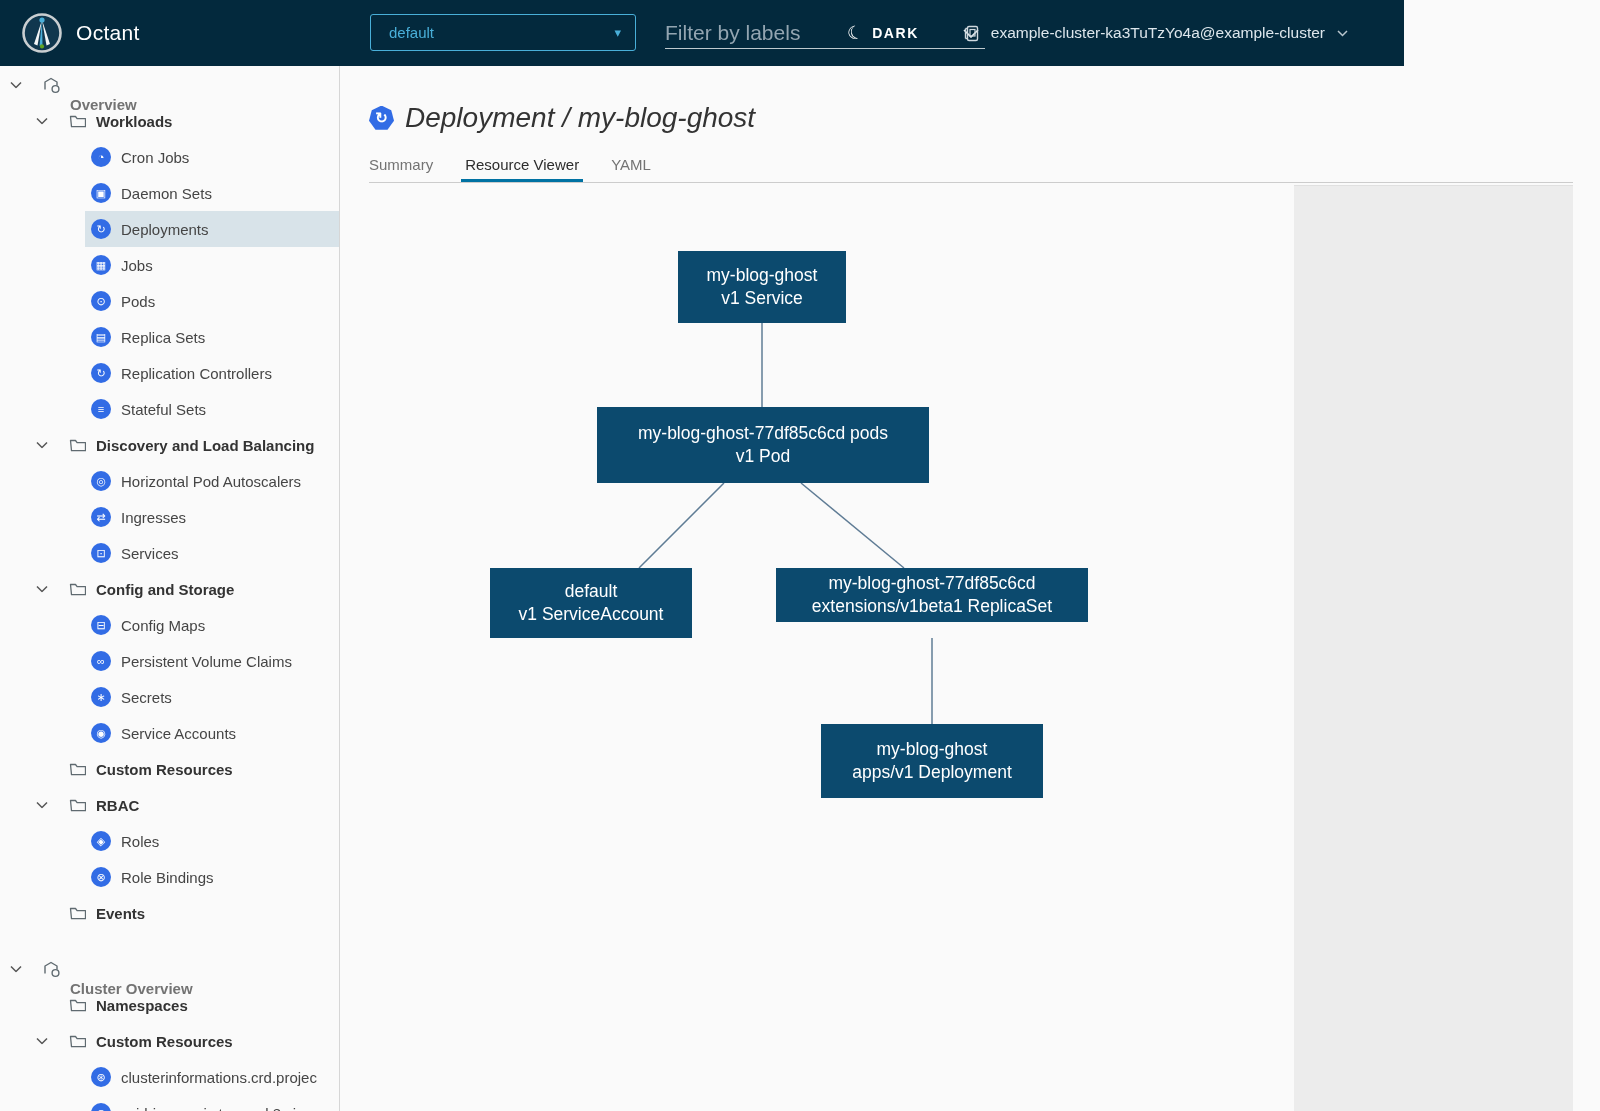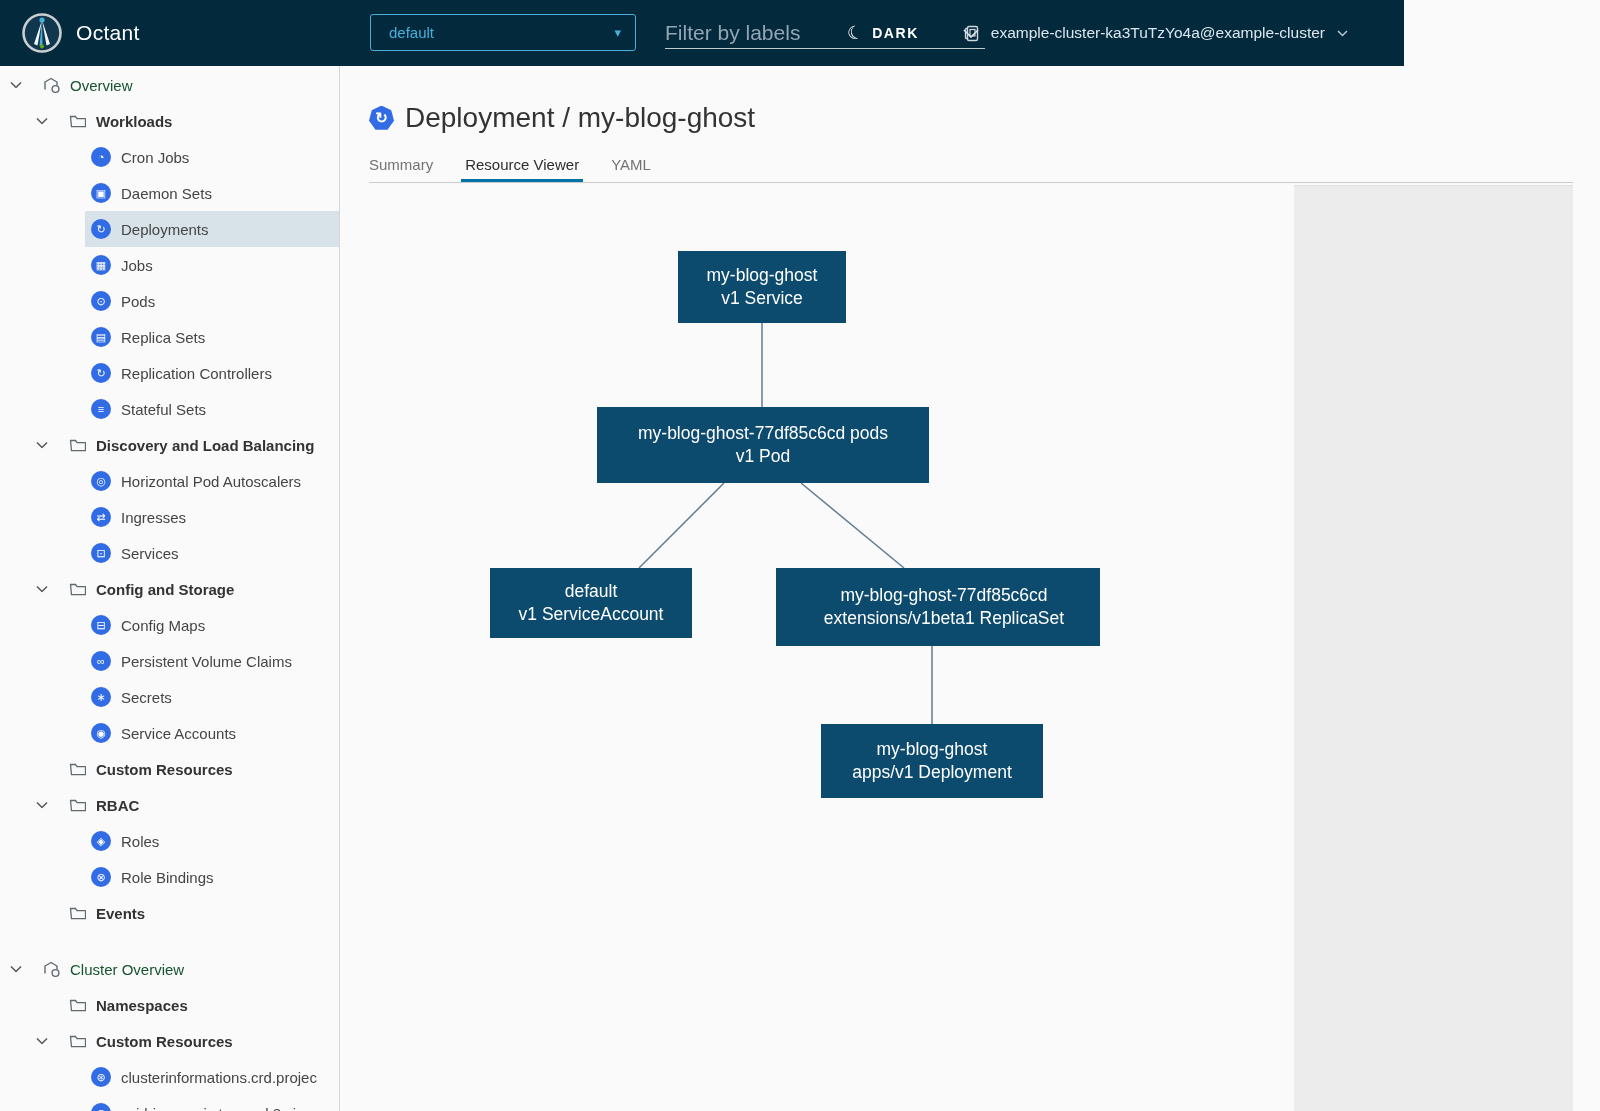--- a/index.html
+++ b/index.html
@@ -25,33 +25,33 @@
   .moon{font-size:18px;font-weight:normal;transform:rotate(-12deg);letter-spacing:0;}
   .cluster-select{position:absolute;right:56px;top:0;height:66px;display:flex;align-items:center;gap:10px;
     color:#dde6ec;font-size:15.5px;cursor:pointer;}
   
   .sidebar{position:absolute;top:66px;left:0;width:340px;bottom:0;background:#fafafa;
     border-right:1px solid #d6d6d6;box-sizing:border-box;overflow:hidden;padding-top:1px;}
   .srow{position:relative;height:36px;cursor:pointer;}
   .srow.selected{background:linear-gradient(to right,transparent 85px,#d8e3e9 85px);}
   .schev,.sicon{position:absolute;top:50%;transform:translateY(-50%);display:flex;align-items:center;}
   .slabel{position:absolute;top:50%;transform:translateY(-50%);white-space:nowrap;font-size:15px;color:#454545;}
-  .lv0 .schev{left:10px;}  .lv0 .sicon{left:42px;}  .lv0 .slabel{left:70px;font-weight:400;color:#14532d;}
+  .lv0 .schev{left:10px;}  .lv0 .sicon{left:42px;}  .lv0 .slabel{left:70px;font-weight:700;color:#737373;margin-top:19px;}
   .lv1 .schev{left:36px;}  .lv1 .sicon{left:69px;}  .lv1 .slabel{left:96px;font-weight:600;color:#333;}
   .lv2 .sicon{left:91px;}  .lv2 .slabel{left:121px;}
   .sicon.k8s{width:20px;height:20px;border-radius:50%;background:#326ce5;color:#fff;
     justify-content:center;font-size:11px;line-height:1;}
   .sspacer{height:20px;}
   
   .main{position:absolute;top:66px;left:341px;right:0;bottom:0;}
   .title-row{display:flex;align-items:center;gap:11px;margin:36px 0 0 28px;}
   .hepta{width:25px;height:25px;background:#326ce5;flex:0 0 auto;
     clip-path:polygon(50% 0%,89% 19%,100% 61%,74% 97%,26% 97%,0% 61%,11% 19%);
     display:flex;align-items:center;justify-content:center;color:#fff;font-size:15px;font-weight:bold;}
-  .page-title{font-size:28px;color:#333;}
+  .page-title{font-size:28px;color:#333;font-style:italic;}
   .tabs{display:flex;gap:24px;margin:22px 0 0 24px;align-items:flex-end;}
   .tab{font-size:15px;color:#737373;padding:0 4px 9px 4px;position:relative;cursor:pointer;}
   .tab.active{color:#2d2d2d;font-weight:400;}
   .tab.active::after{content:"";position:absolute;left:0;right:0;bottom:0;height:3px;background:#0072a3;}
   .tabs-border{height:1px;background:#cccccc;margin-left:28px;width:1204px;}
   .graph{position:absolute;top:117px;left:0;width:1260px;bottom:0;}
   .graph svg.edges{position:absolute;left:0;top:0;}
   .gnode{position:absolute;background:#0c4a6e;color:#fff;display:flex;flex-direction:column;
     align-items:center;justify-content:center;text-align:center;font-size:17.5px;line-height:1.32;cursor:pointer;}
   .minimap{position:absolute;left:953px;top:2px;width:279px;bottom:0;background:#ececec;border-top:1px solid #e0e0e0;}
@@ -334,21 +334,21 @@
         <span>v1 Service</span>
       </div>
       <div class="gnode" style="left: 256px; top: 224px; width: 332px; height: 76px; text-align: center;">
         <span>my-blog-ghost-77df85c6cd pods</span>
         <span>v1 Pod</span>
       </div>
       <div class="gnode" style="left: 149px; top: 385px; width: 202px; height: 70px;">
         <span>default</span>
         <span>v1 ServiceAccount</span>
       </div>
-      <div class="gnode" style="left: 435px; top: 385px; width: 312px; height: 78px; padding-left: 12px;">
+      <div class="gnode" style="left: 435px; top: 385px; width: 312px; height: 54px;">
         <span>my-blog-ghost-77df85c6cd</span>
         <span>extensions/v1beta1 ReplicaSet</span>
       </div>
       <div class="gnode" style="left: 480px; top: 541px; width: 222px; height: 74px;">
         <span>my-blog-ghost</span>
         <span>apps/v1 Deployment</span>
       </div>
     </div>
 </div>
 

